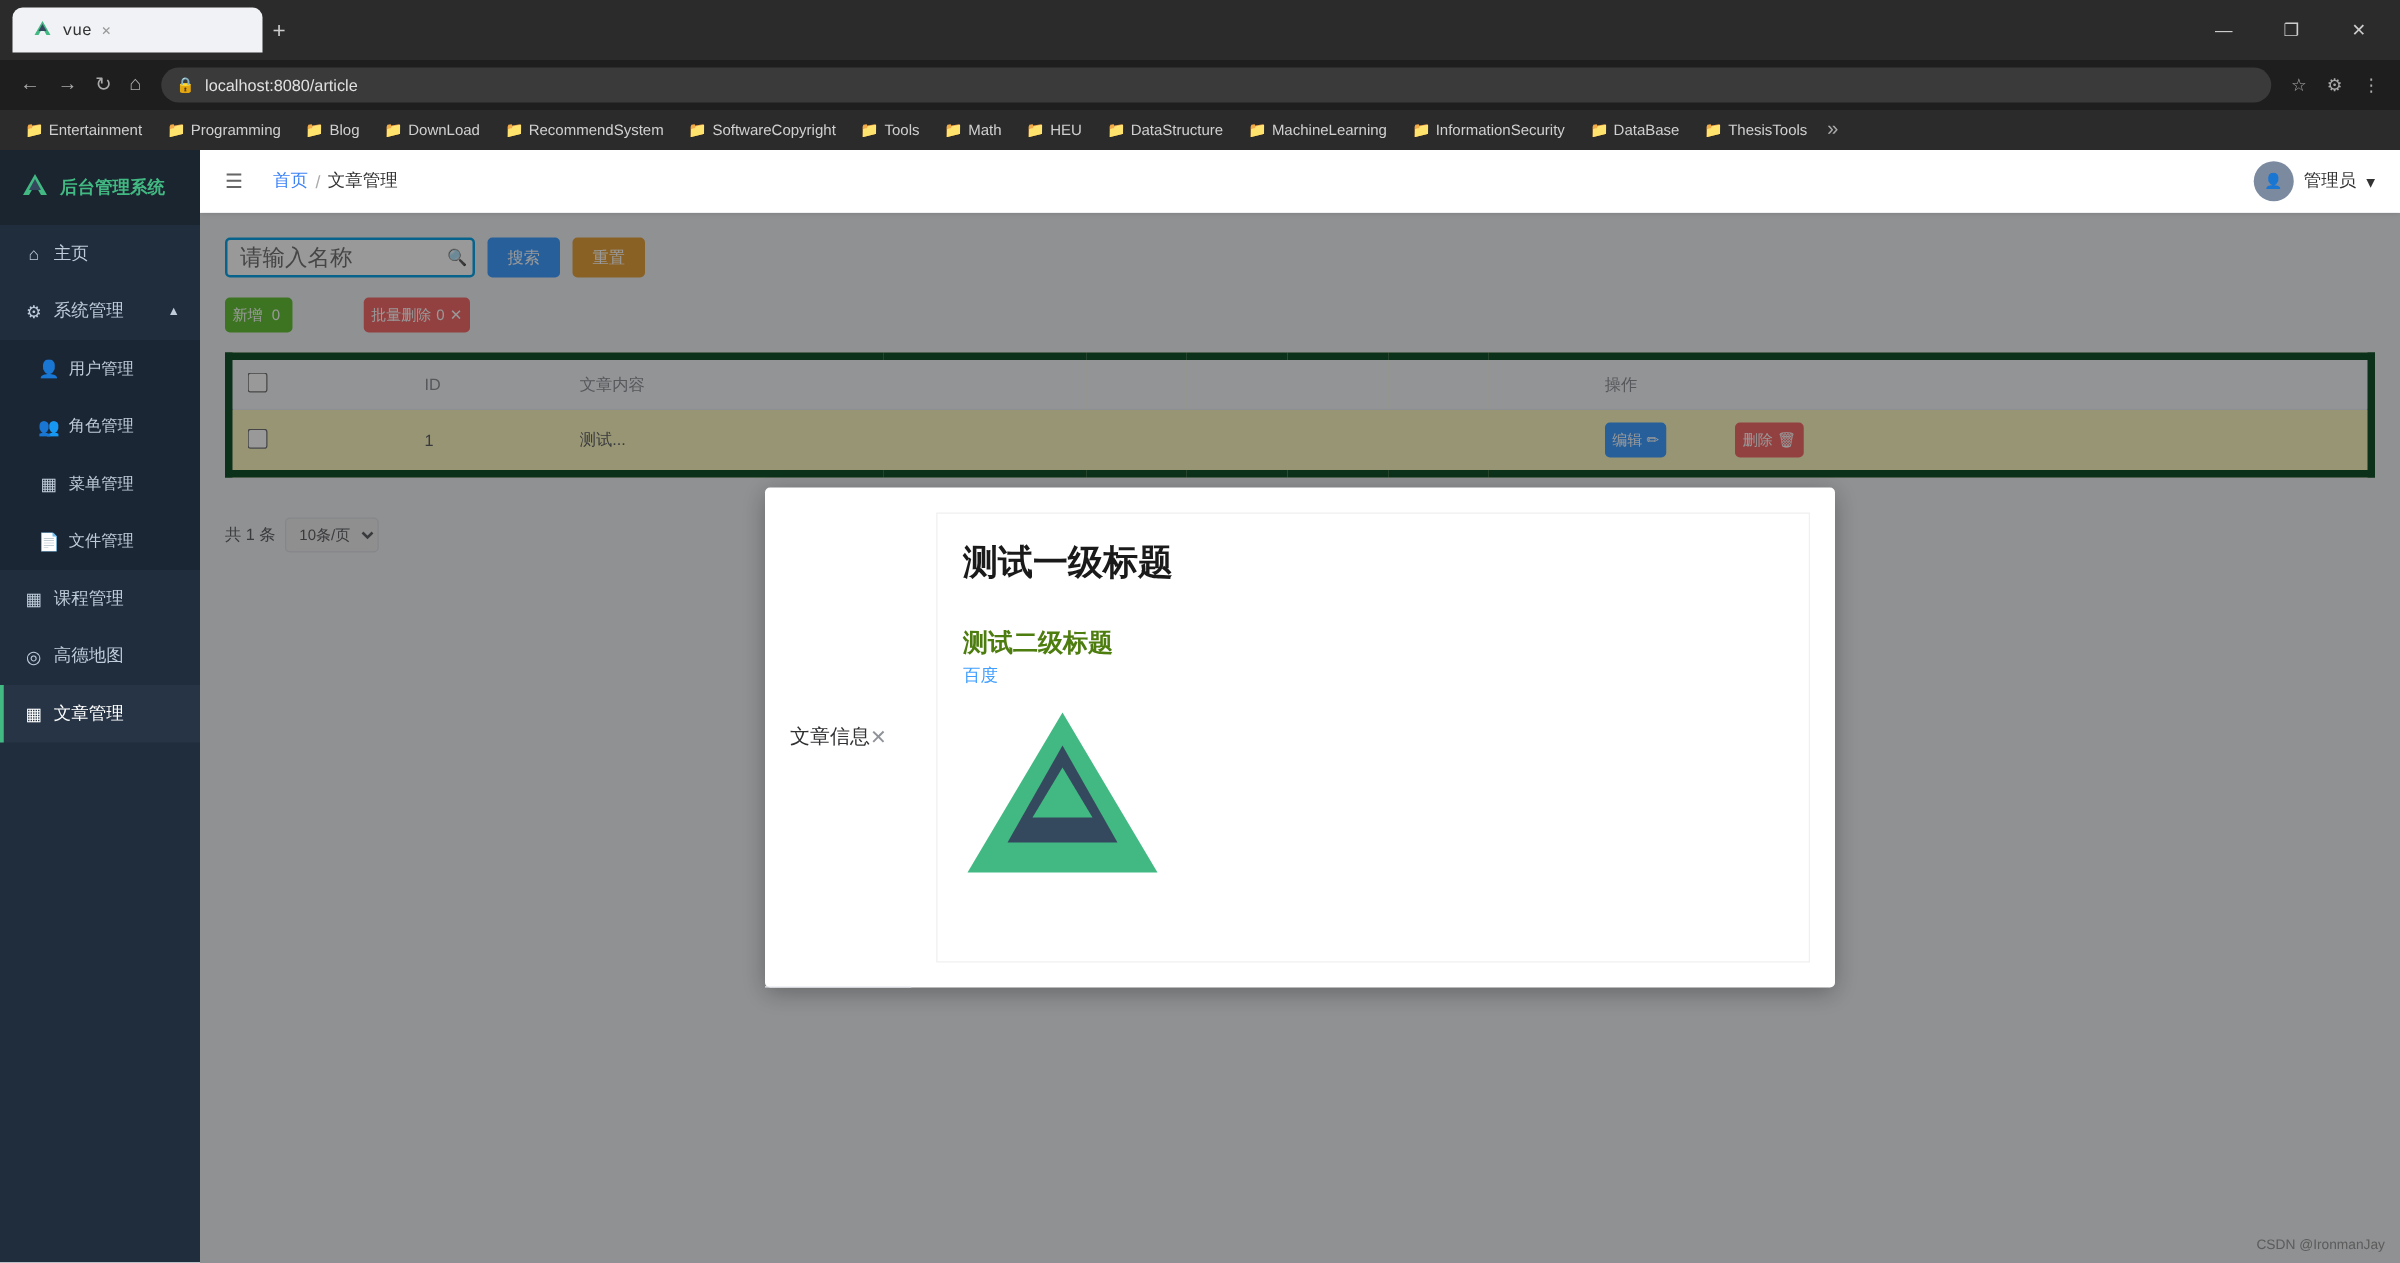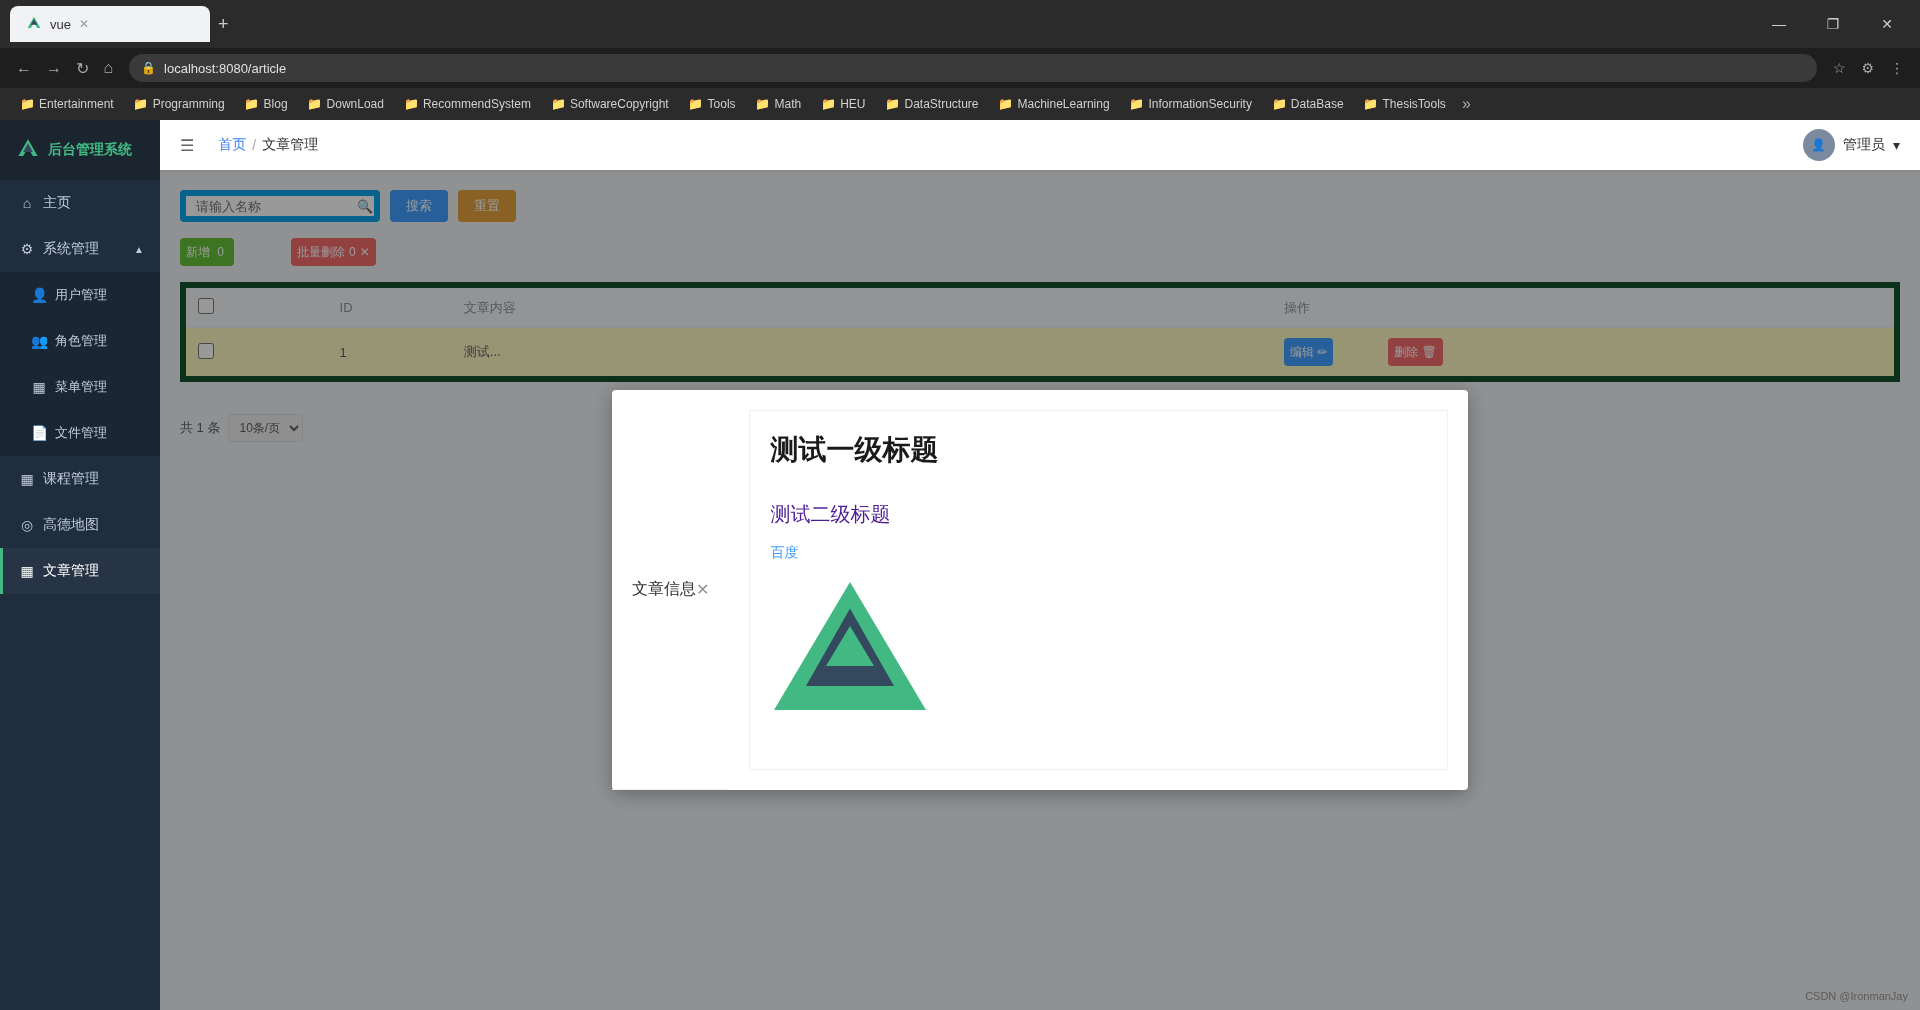--- a/index.html
+++ b/index.html
@@ -25,21 +25,21 @@
       border-radius: 8px 8px 0 0;
       padding: 0 16px;
       height: 36px;
       display: flex;
       align-items: center;
       gap: 8px;
       color: #e0e0e0;
       font-size: 13px;
       min-width: 200px;
     }
-    .tab.active { background: #f0f2f5; color: #333; }
+    .tab.active { background: #f0f2f5; color: #333; font-family: Liberation Mono, monospace; }
     .tab-close { color: #999; font-size: 12px; cursor: pointer; }
     .tab-new { color: #ccc; font-size: 18px; cursor: pointer; margin-left: 4px; }
     .vue-icon { width: 16px; height: 16px; }
     
     
     .win-controls { margin-left: auto; display: flex; gap: 8px; }
     .win-btn { width: 46px; height: 32px; border: none; background: transparent; color: #ccc; cursor: pointer; font-size: 14px; display: flex; align-items: center; justify-content: center; }
 
     
     .address-bar {
@@ -178,24 +178,24 @@
       gap: 10px;
       margin-bottom: 16px;
     }
     .search-input-wrap {
       position: relative;
       width: 200px;
     }
     .search-input {
       width: 100%;
       height: 32px;
-      border: 6px solid #0ea5e9;
+      border: 2px solid #0ea5e9;
       border-radius: 4px;
       padding: 0 30px 0 10px;
-      font-size: 13px;
+      font-size: 18px;
       color: #404040;
       outline: none;
       background: #fff;
     }
     .search-icon-btn { position: absolute; right: 6px; top: 50%; transform: translateY(-50%); color: #aaa; font-size: 13px; cursor: pointer; }
     .btn { height: 32px; padding: 0 16px; border: none; border-radius: 4px; cursor: pointer; font-size: 13px; color: #fff; }
     .btn-primary { background: #409eff; }
     .btn-warning { background: #e6a23c; }
     .btn-success { background: #67c23a; }
     .btn-danger { background: #f56c6c; margin-left: 47px; }
@@ -297,23 +297,23 @@
     }
     .article-h1 {
       font-size: 28px;
       font-weight: bold;
       color: #1a1a1a;
       margin-bottom: 24px;
       padding-bottom: 8px;
     }
     .article-h2 {
       font-size: 20px;
-      font-weight: normal;
-      color: #4c1d95;
-      margin-bottom: 16px;
+      font-weight: bold;
+      color: #4d7c0f;
+      margin-bottom: 4px;
     }
     .article-highlight {
       background: #ffff00;
       color: #333;
       font-size: 14px;
       margin-bottom: 8px;
       display: inline-block;
     }
     .article-link {
       color: #409eff;

